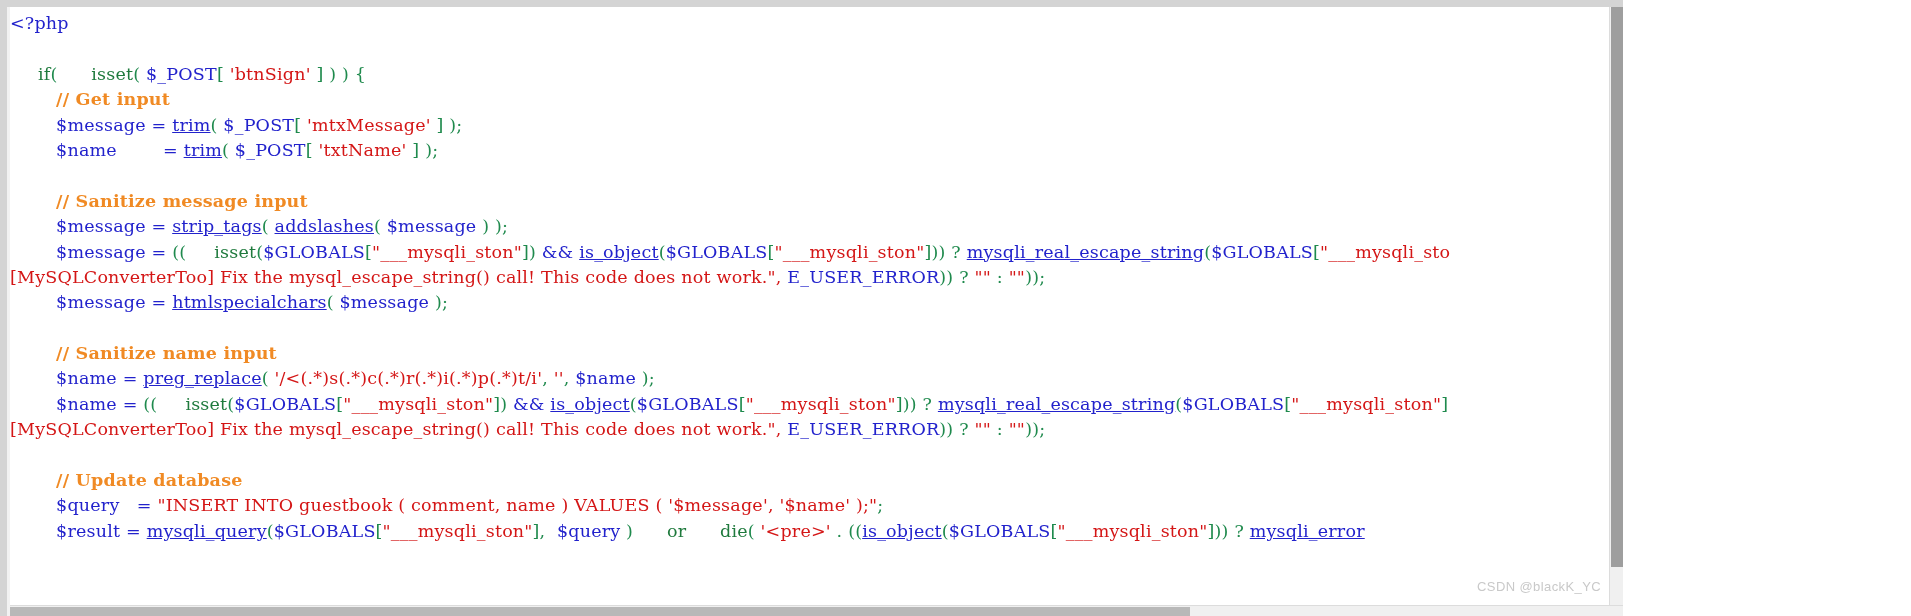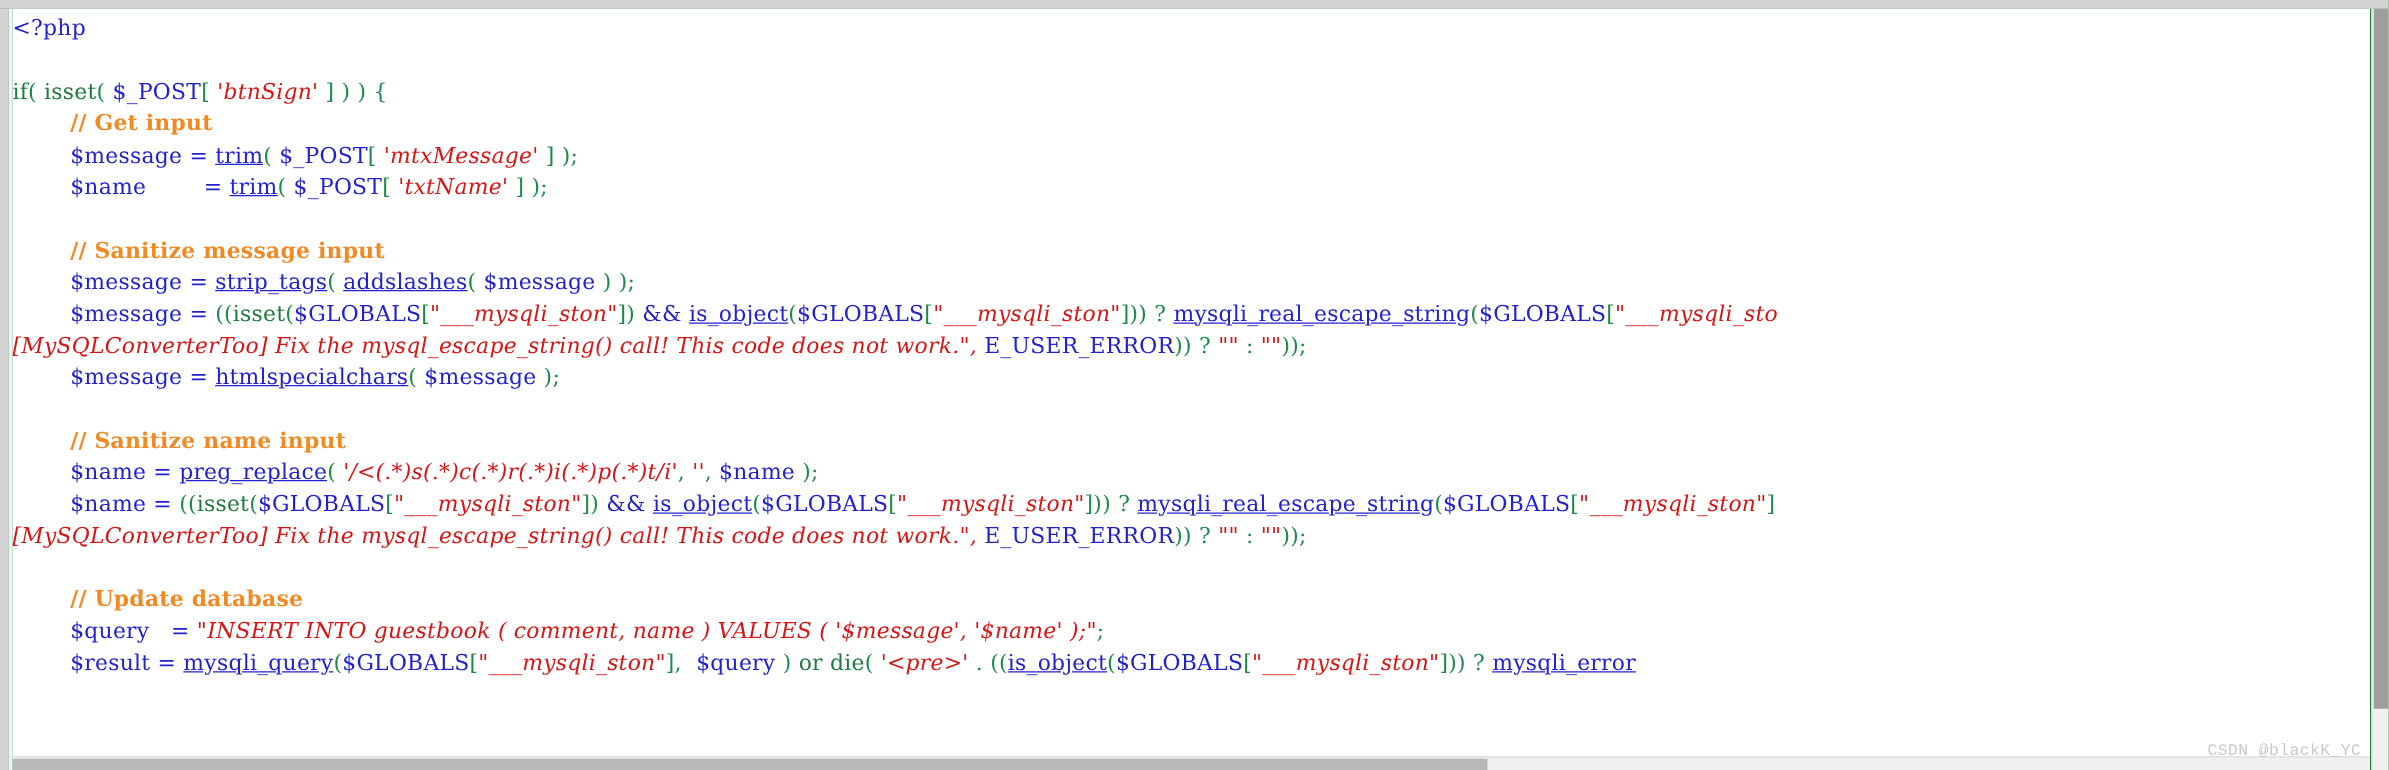--- a/index.html
+++ b/index.html
@@ -5,24 +5,24 @@
   html, body {
     margin: 0;
     padding: 0;
     background: #ffffff;
   }
   body {
     font-family: "DejaVu Serif", serif;
   }
   .viewer {
     position: relative;
-    width: 1911px;
+    width: 1623px;
     height: 616px;
     box-sizing: border-box;
-    background: #15803d;
+    background: #4c1d95;
     overflow: hidden;
   }
   
   .frame-top {
     position: absolute;
     top: 0; left: 0;
     width: 1911px;
     height: 7px;
     background: #d4d4d4;
   }
@@ -93,34 +93,34 @@
     font-family: "DejaVu Serif", serif;
     font-size: 17.5px;
     line-height: 25.4px;
     letter-spacing: 0.2px;
     white-space: pre;
     color: #1d1dbe;
   }
   .ln { display: block; height: 25.4px; }
 
   
-  .tok-kw   { color: #1f7a3d; }   
+  .tok-kw   { color: #1f7a3d; margin-left: 28px; }   
   .tok-var  { color: #2222cc; }   
   .tok-fn   { color: #2222cc; text-decoration: underline; }   
-  .tok-str  { color: #d41616; font-style: italic; }   
+  .tok-str  { color: #d41616; }   
   .tok-cmt  { color: #f08a24; font-weight: bold; }   
   .tok-punc { color: #1f8a4d; }   
   .tok-op   { color: #2222cc; }   
   .tok-tag  { color: #2222cc; }
 
   .watermark {
     position: absolute;
     right: 22px;
-    bottom: 8px;
-    font-family: Liberation Mono, monospace;
+    bottom: 22px;
+    font-family: Liberation Sans, sans-serif;
     font-size: 13px;
     color: #c9c9c9;
     letter-spacing: 0.4px;
     user-select: none;
     white-space: nowrap;
   }
 </style>
 </head>
 <body>
 

